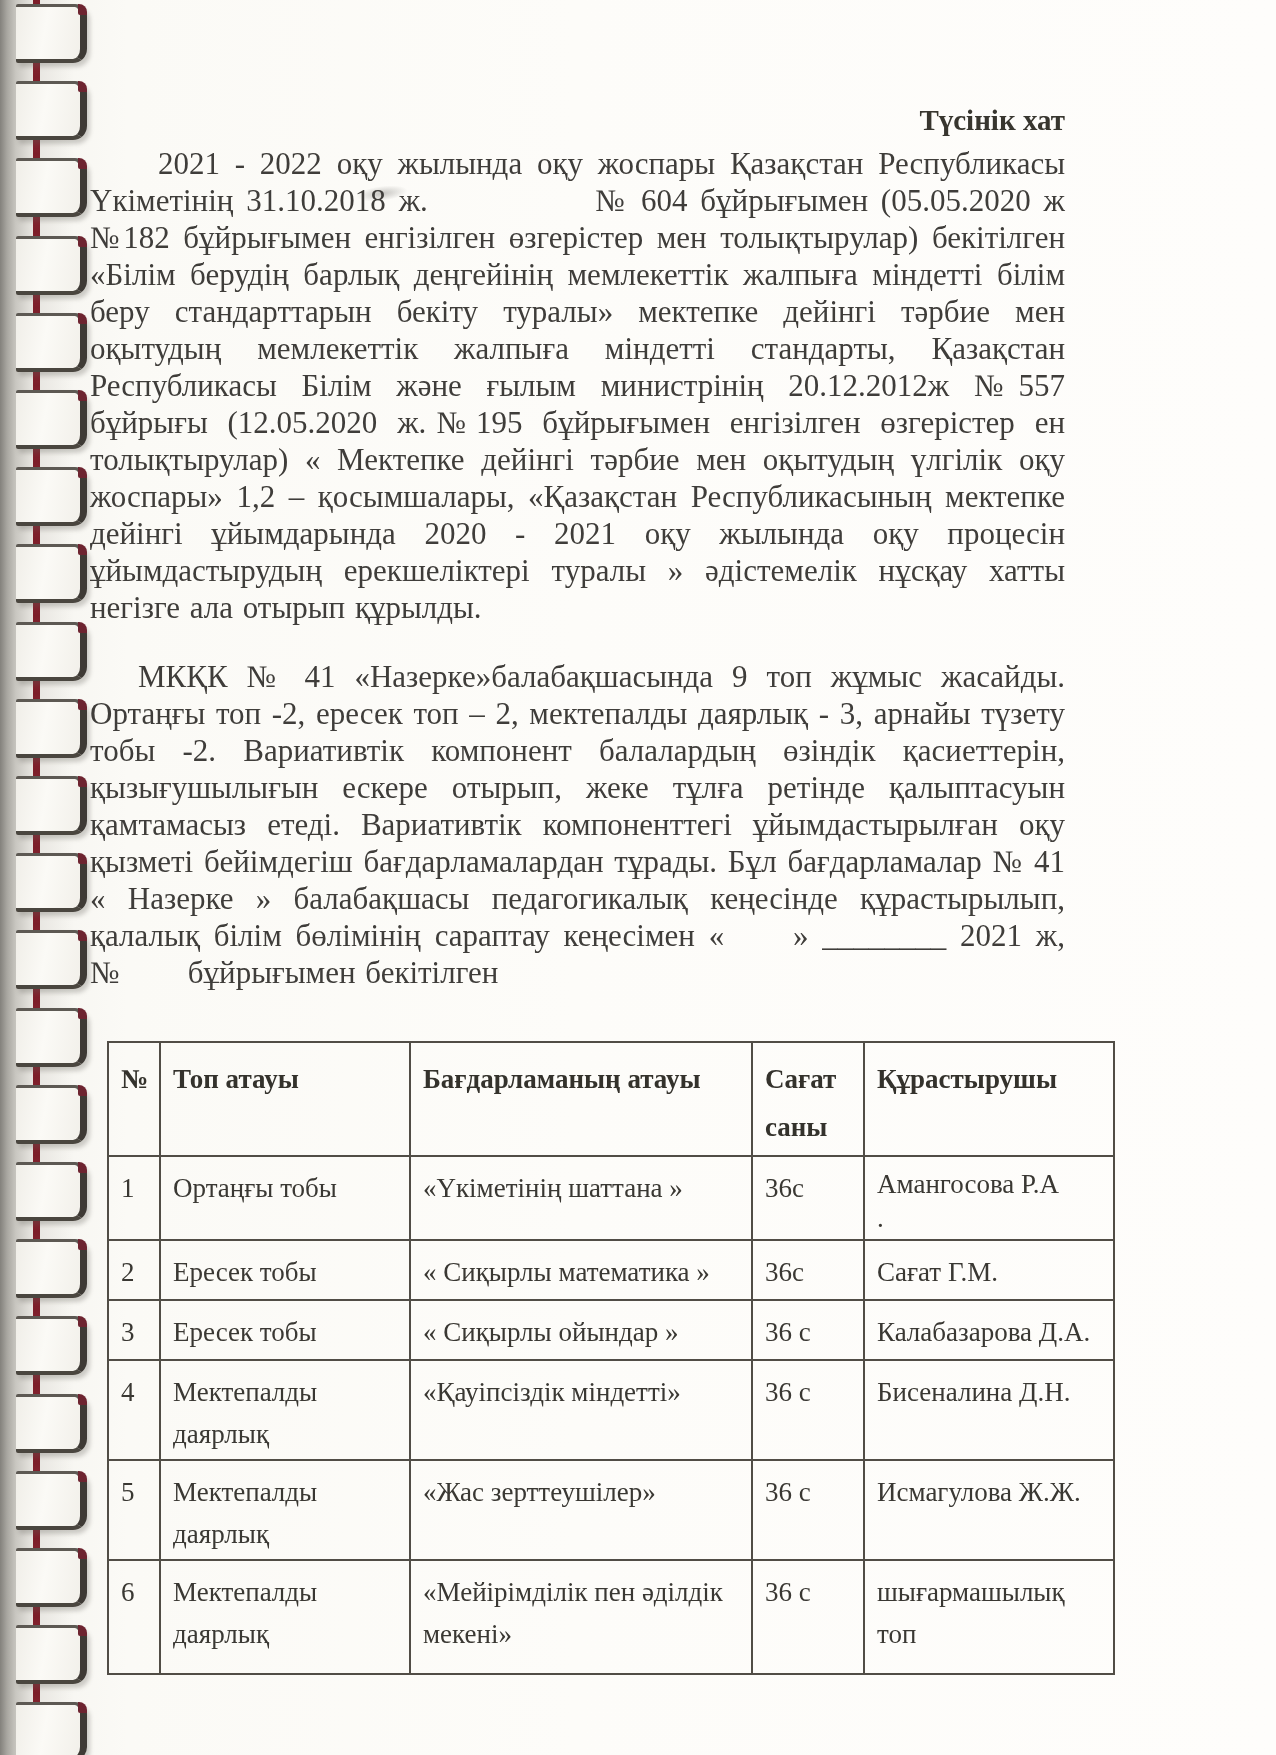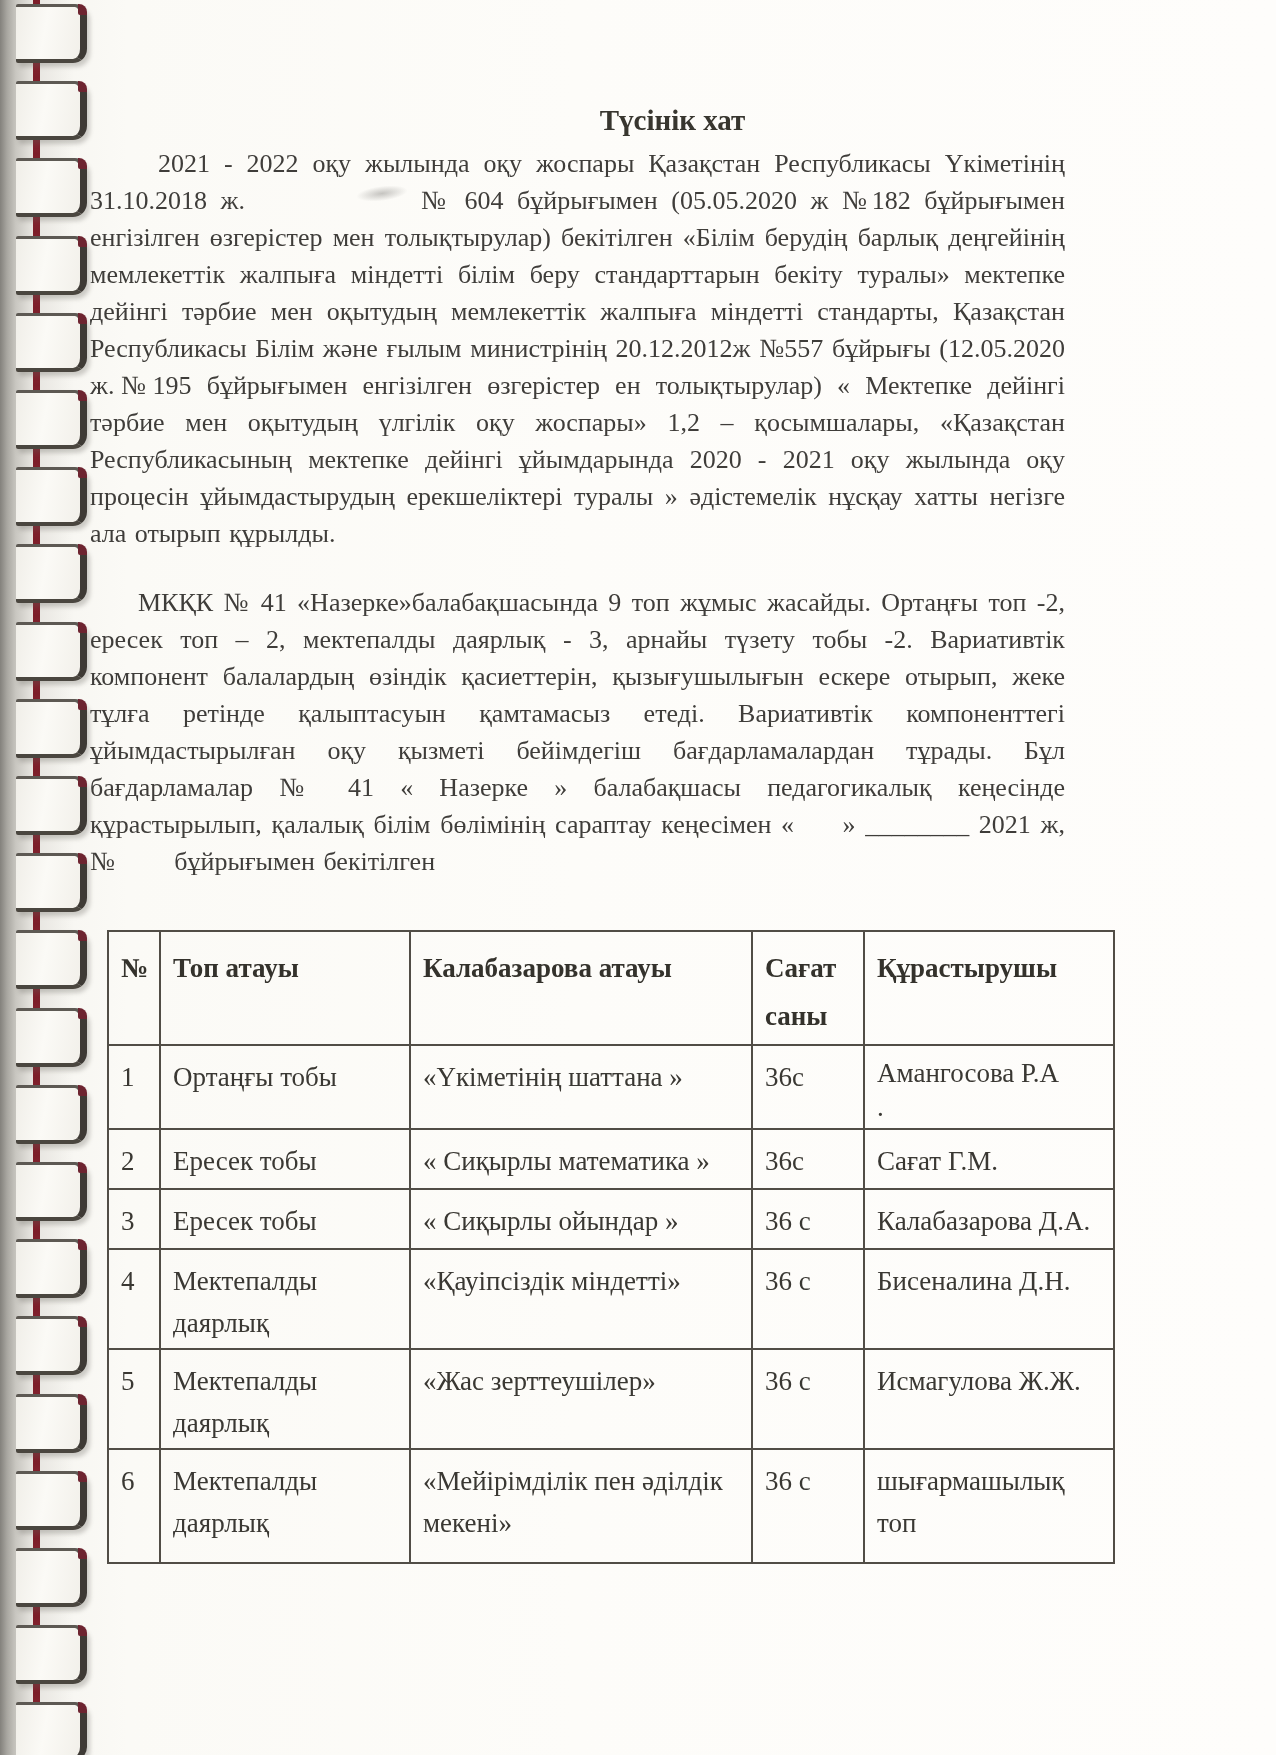--- a/index.html
+++ b/index.html
@@ -42,26 +42,26 @@
   .content {
     position: relative; z-index: 3;
     padding: 104px 0 0 90px;
     width: 975px;
   }
   .title {
     margin: 0 0 8px 0;
     padding-left: 190px;
     font-size: 29px;
     font-weight: bold;
-    text-align: center;
+    text-align: right;
     color: #38362f;
   }
   .para {
     margin: 0;
-    font-size: 26px;
+    font-size: 31px;
     line-height: 37px;
     text-align: justify;
     word-spacing: 2px;
   }
   .para.p1 { text-indent: 68px; }
   .para.p2 { text-indent: 48px; margin-top: 32px; }
 
   .smudge {
     position: absolute; left: 356px; top: 186px; width: 52px; height: 15px;
     background: radial-gradient(ellipse at center, rgba(130,128,124,.45), rgba(130,128,124,0) 70%);
@@ -143,21 +143,21 @@
           <col style="width:52px">
             <col style="width:250px">
             <col style="width:342px">
           <col style="width:112px">
             <col style="width:250px">
         </colgroup>
         <thead>
           <tr>
             <th>№</th>
             <th>Топ атауы</th>
-            <th>Калабазарова атауы</th>
+            <th>Бағдарламаның атауы</th>
             <th>Сағат саны</th>
             <th>Құрастырушы</th>
           </tr>
         </thead>
         <tbody>
           <tr>
             <td>1</td>
             <td>Ортаңғы тобы</td>
             <td>«Үкіметінің шаттана »</td>
             <td>36с</td>

